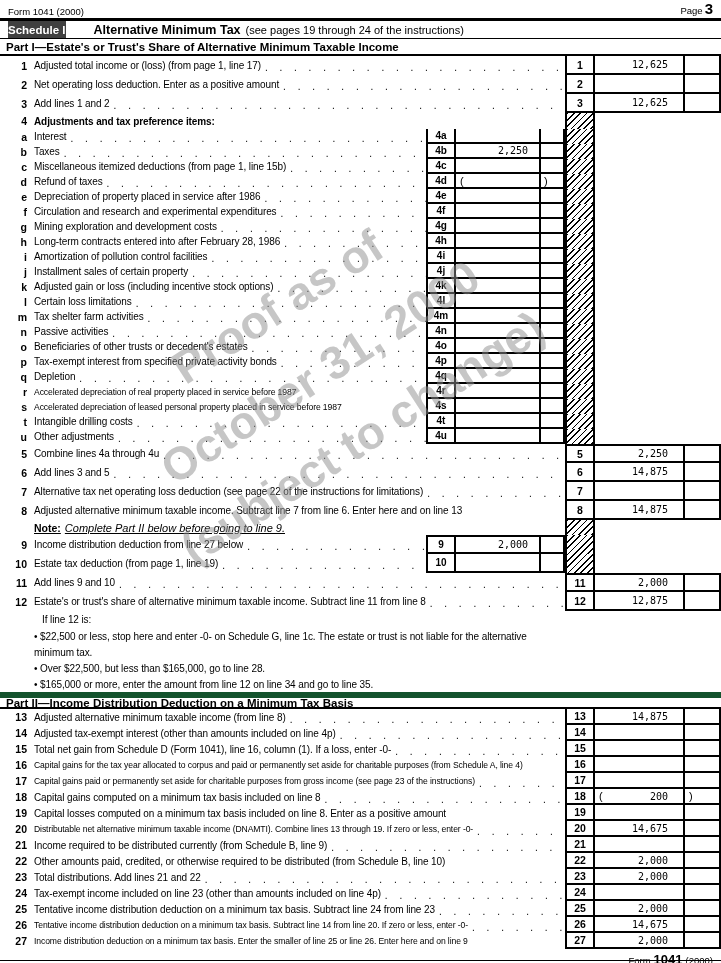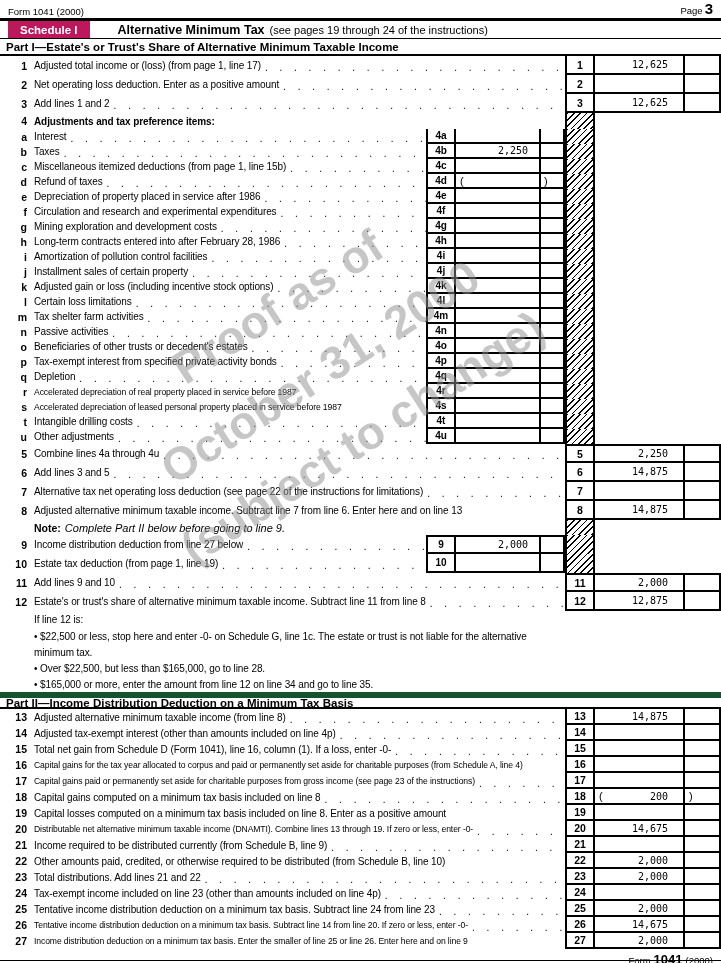--- a/index.html
+++ b/index.html
@@ -7,34 +7,34 @@
         font-family:"Liberation Sans",sans-serif;overflow:hidden;box-sizing:border-box;}
   
   .topstrip{display:flex;justify-content:space-between;align-items:flex-end;
             height:18px;padding:12px 8px 1px 8px;box-sizing:border-box;}
   .form-id{font-size:9.5px;}
   .page-no{font-size:9.5px;}
   .page-no .big{font-size:15px;font-weight:bold;margin-left:2px;}
   
   .schedrow{display:flex;align-items:stretch;border-top:3px solid #000;border-bottom:1.5px solid #000;
             height:21px;box-sizing:border-box;}
-  .schedbox{background:#be185d;color:#fff;font-weight:bold;font-size:11.5px;
-            margin-left:8px;padding:0 12px;display:flex;align-items:center;}
+  .schedbox{background:#404040;color:#fff;font-weight:bold;font-size:11.5px;
+            margin-left:8px;padding:0 0;display:flex;align-items:center;}
   .schedtitle{font-weight:bold;font-size:12.5px;margin-left:28px;align-self:center;}
   .schedsub{font-size:11px;font-weight:normal;margin-left:5px;align-self:center;}
   .partbar{font-weight:bold;font-size:11.5px;border-bottom:2.5px solid #000;
            padding-left:6px;height:17px;display:flex;align-items:center;box-sizing:border-box;}
   .partbar.top{border-top:6px solid #14532d;}
   
   .row{display:flex;align-items:center;box-sizing:border-box;}
   .row.std{height:19px;}
   .row.sub{height:15px;}
   .row.hdr4{height:16px;}
-  .row.note{height:15px;}
-  .row.plain{height:17px;}
+  .row.note{height:15px;text-decoration:underline;}
+  .row.plain{height:17px;padding-left:8px;}
   .row.bullet{height:16px;}
   .row.bullet2{height:32px;align-items:flex-start;}
   .p2 .row.std{height:16px;}
   .num{flex:none;width:34px;text-align:right;padding-right:7px;font-weight:bold;
        font-size:10.5px;box-sizing:border-box;}
   .bullet2 .num,.bullet .num,.plain .num{font-weight:normal;}
   .lbl{font-size:10px;white-space:nowrap;letter-spacing:-0.1px;}
   .lbl.bold{font-weight:bold;}
   .lbl.sm{font-size:8.6px;}
   .bullet2 .lbl{white-space:normal;width:505px;line-height:15.5px;padding-top:1px;}

